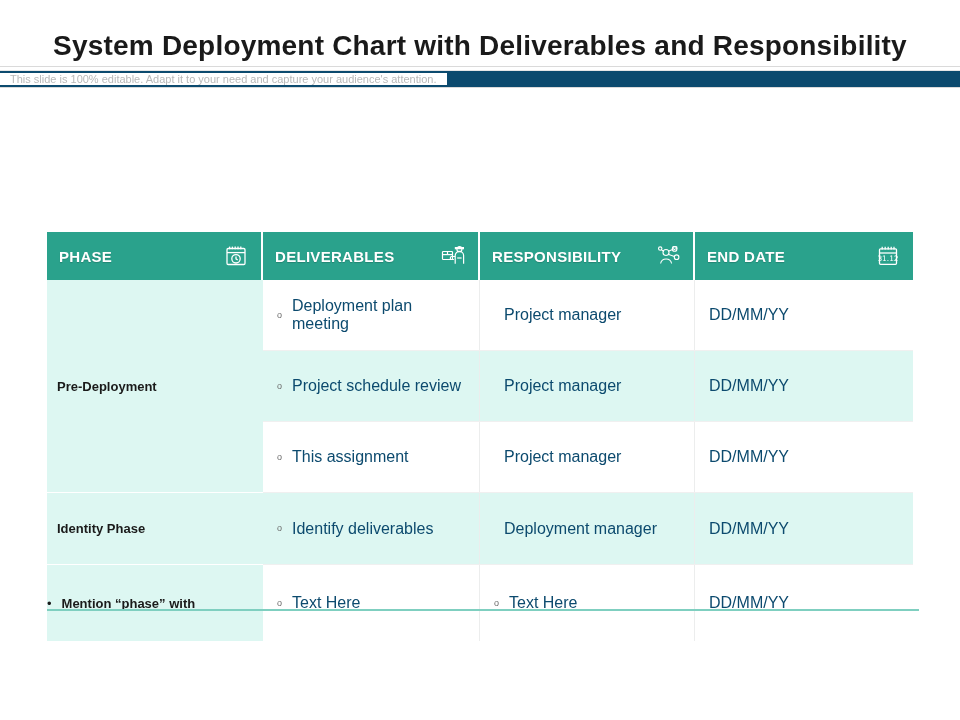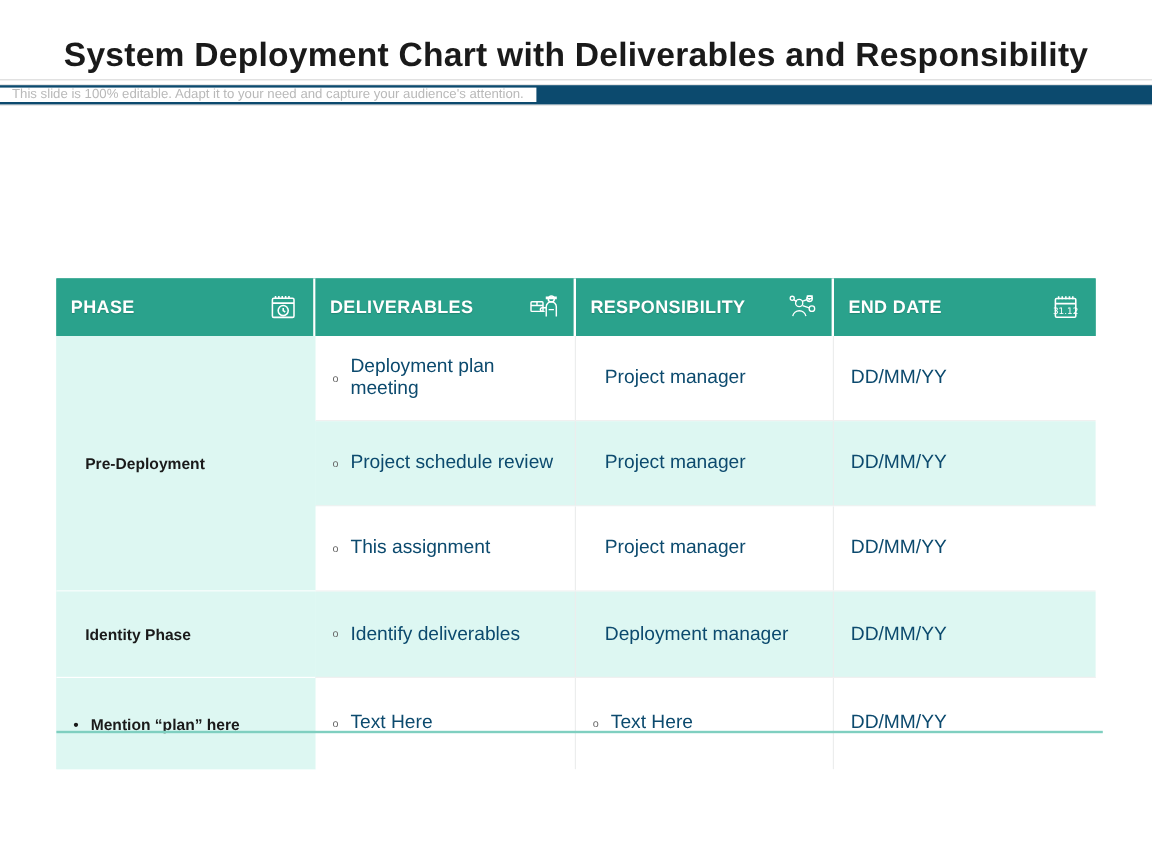--- a/index.html
+++ b/index.html
@@ -143,21 +143,20 @@
     background: #ddf7f2;
   }
   .right-cols {
     width: 650px;
     flex: 0 0 650px;
   }
 
   .phase-cell {
     display: flex;
     align-items: center;
-    padding-left: 14px;
     border-bottom: 1px solid #ffffff;
     background: #ddf7f2;
   }
   .phase-cell:last-child { border-bottom: none; }
 
   .phase-text {
     font-size: 13px;
     font-weight: bold;
     color: #1a1a1a;
   }
@@ -305,21 +304,21 @@
           <div class="phase-cell" style="height:213px">
             <span class="phase-bullet"></span>
             <span class="phase-text">Pre-Deployment</span>
           </div>
           <div class="phase-cell" style="height:72px">
             <span class="phase-bullet"></span>
             <span class="phase-text">Identity Phase</span>
           </div>
           <div class="phase-cell" style="height:76px">
             <span class="phase-bullet">•</span>
-            <span class="phase-text">Mention “plan” here</span>
+            <span class="phase-text">Mention “phase” with</span>
           </div>
         </div>
 
         <div class="right-cols">
 
           <div class="drow plain" style="height:71px">
             <div class="cell c-deliv">
               <span class="obullet">o</span>
               <span class="cellval">Deployment plan meeting</span>
             </div>

